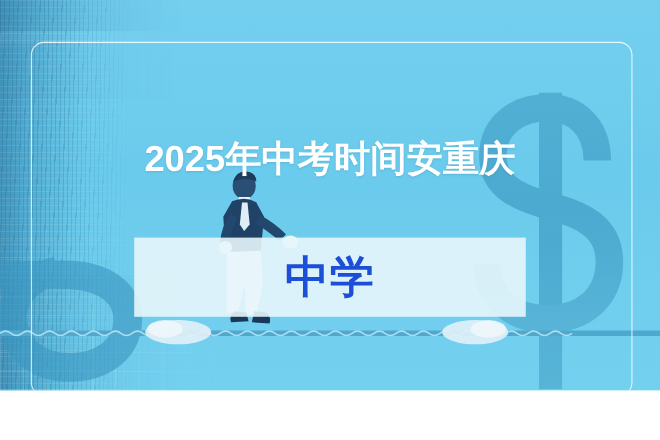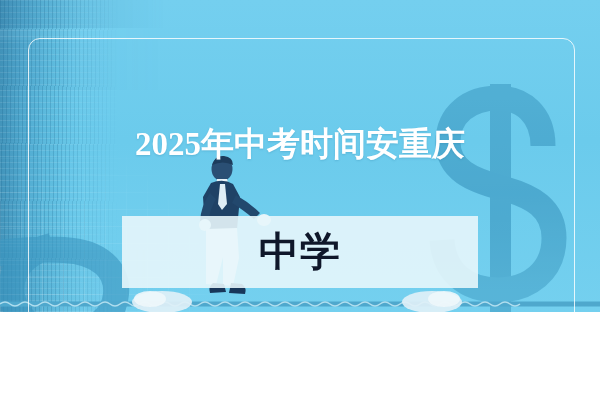--- a/index.html
+++ b/index.html
@@ -3,24 +3,24 @@
 <meta charset="utf-8">
 <style>
   html, body {
     margin: 0;
     padding: 0;
     background: #ffffff;
   }
   #banner {
     position: relative;
     width: 600px;
-    height: 312px;
+    height: 355px;
     overflow: hidden;
     background: #6dcdee;
-    font-family: Liberation Serif, serif;
+    font-family: Liberation Sans, sans-serif;
   }
 
   
   .bg-base {
     position: absolute;
     inset: 0;
     background:
       linear-gradient(180deg, #74cfef 0%, #6bcbec 45%, #74d0ef 100%);
   }
 
@@ -148,21 +148,21 @@
     left: 122px;
     top: 216px;
     width: 356px;
     height: 72px;
     background: rgba(231,246,251,0.90);
     display: flex;
     align-items: center;
     justify-content: center;
   }
   .panel-label {
-    color: #0f172a;
+    color: #1d4ed8;
     font-size: 40px;
     font-weight: bold;
     line-height: 44px;
     letter-spacing: 1px;
     white-space: nowrap;
   }
 </style>
 </head>
 <body>
 

